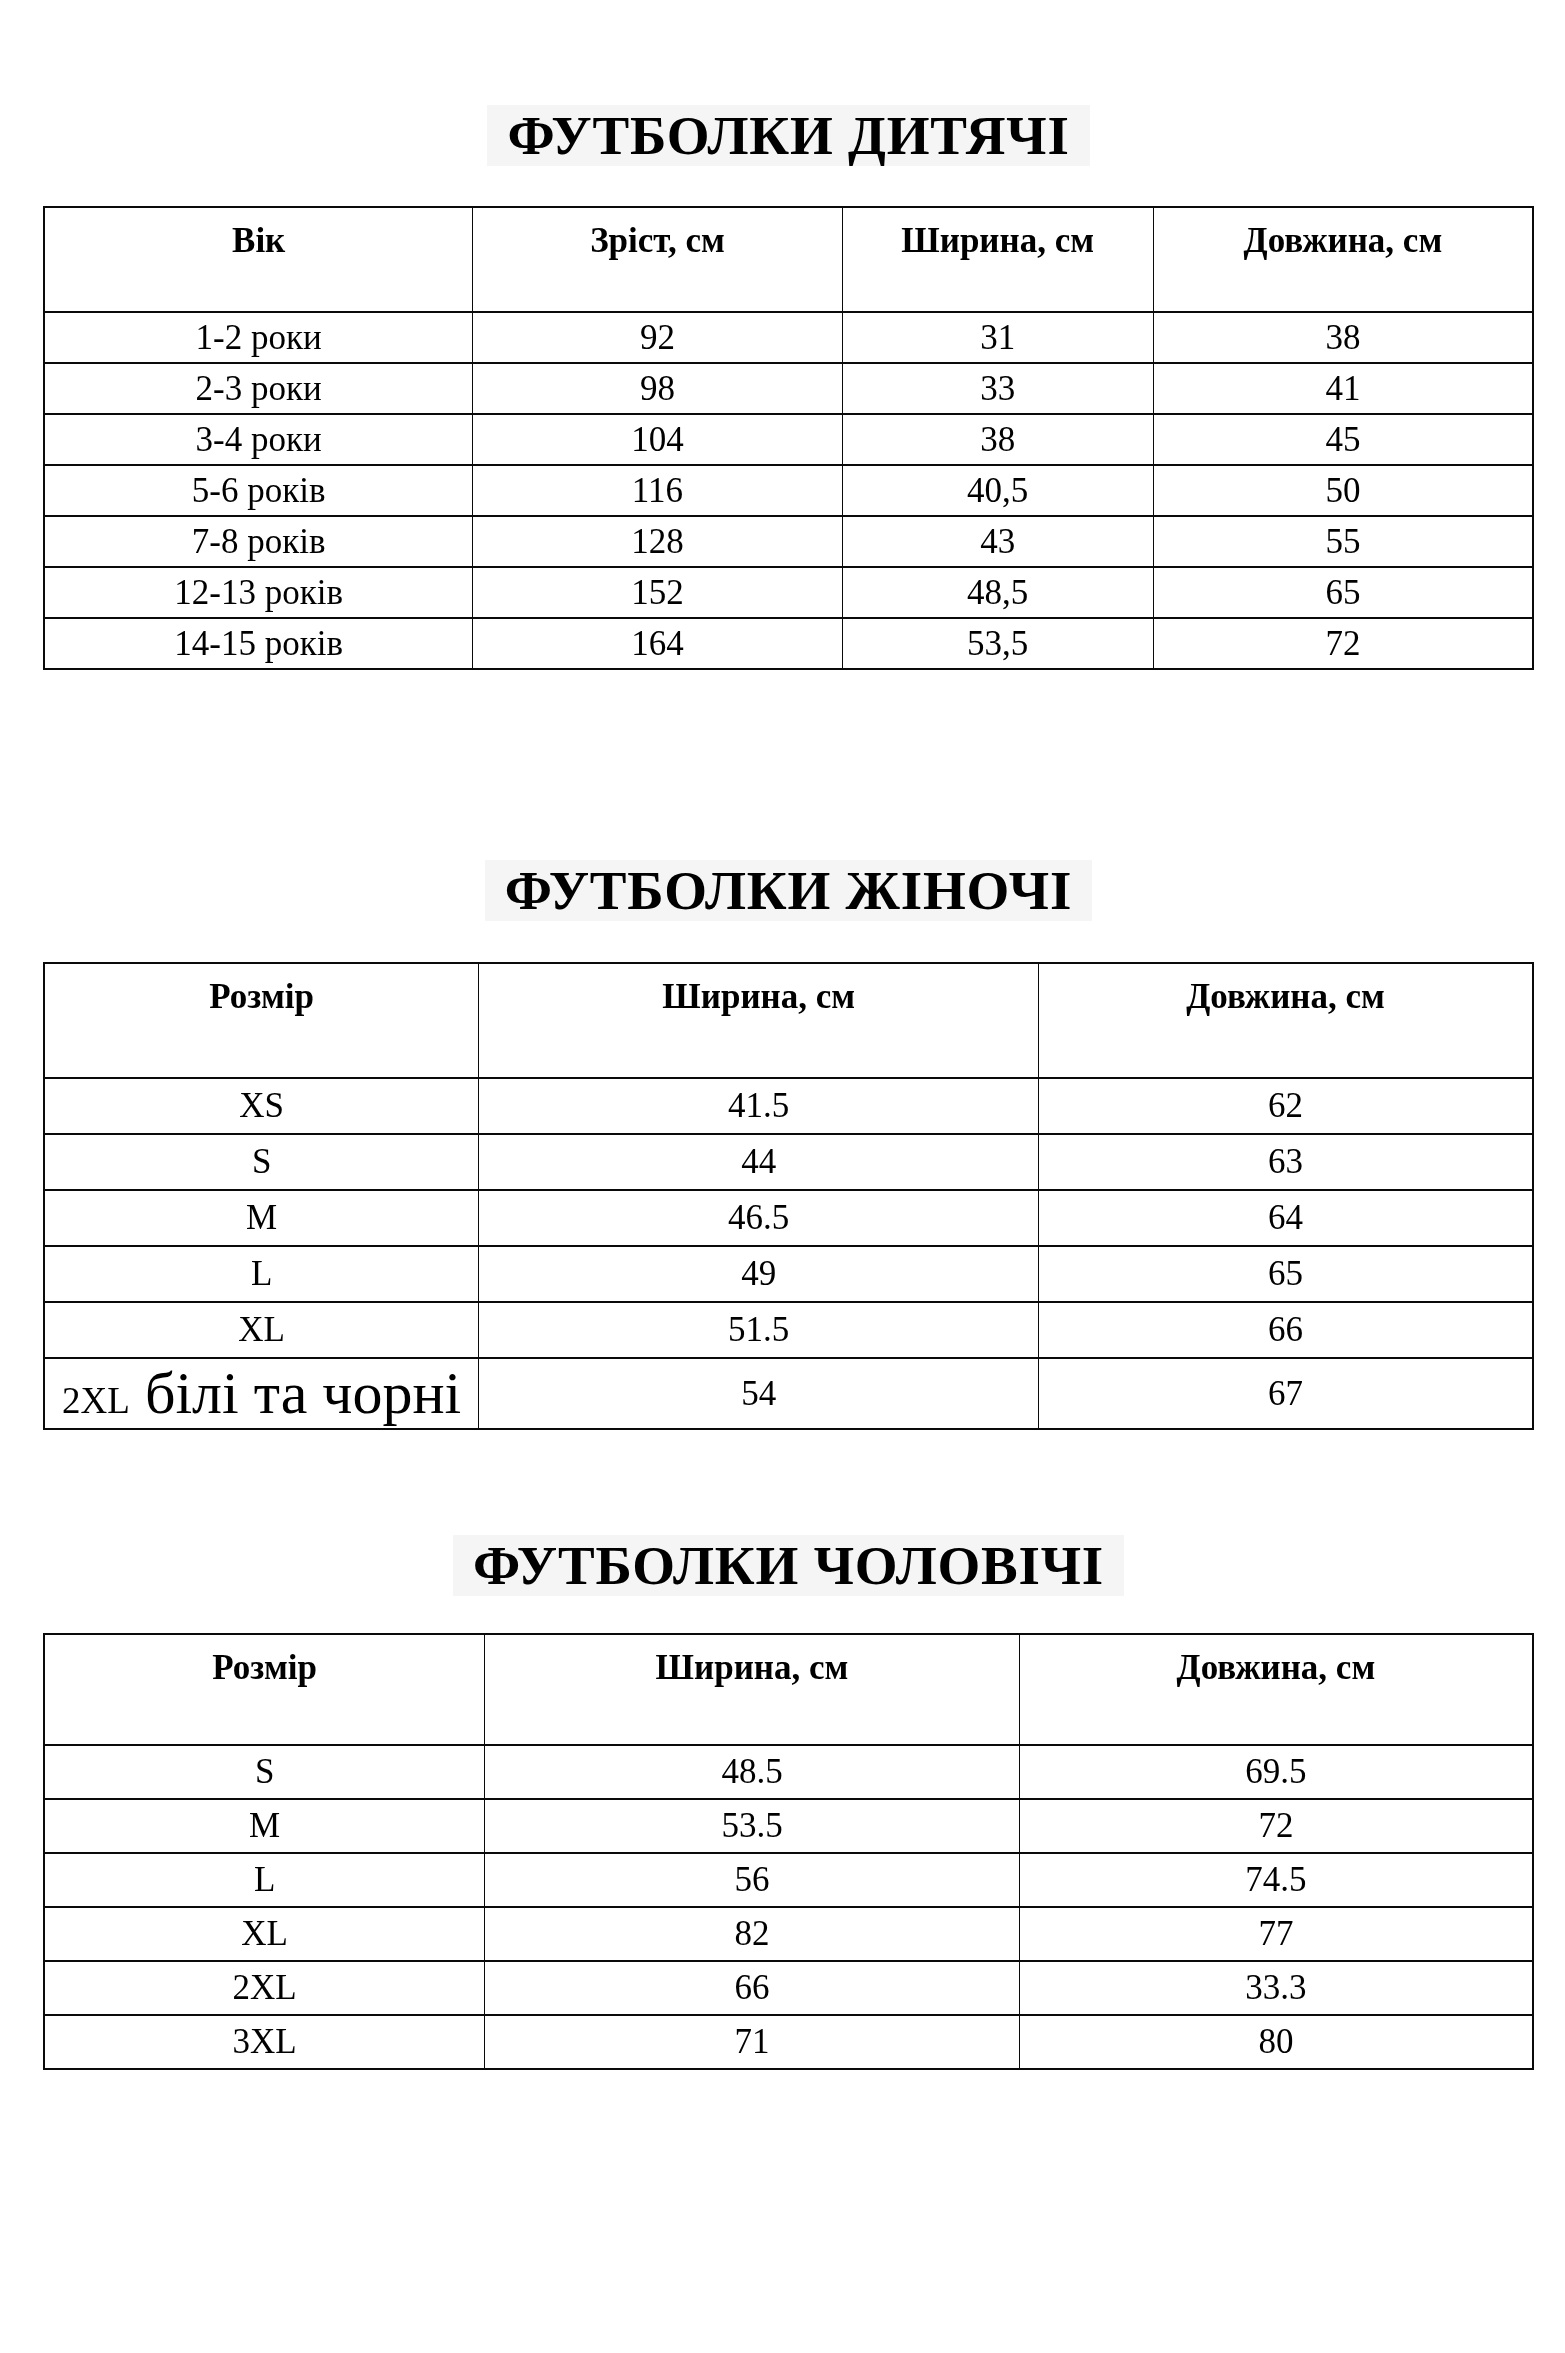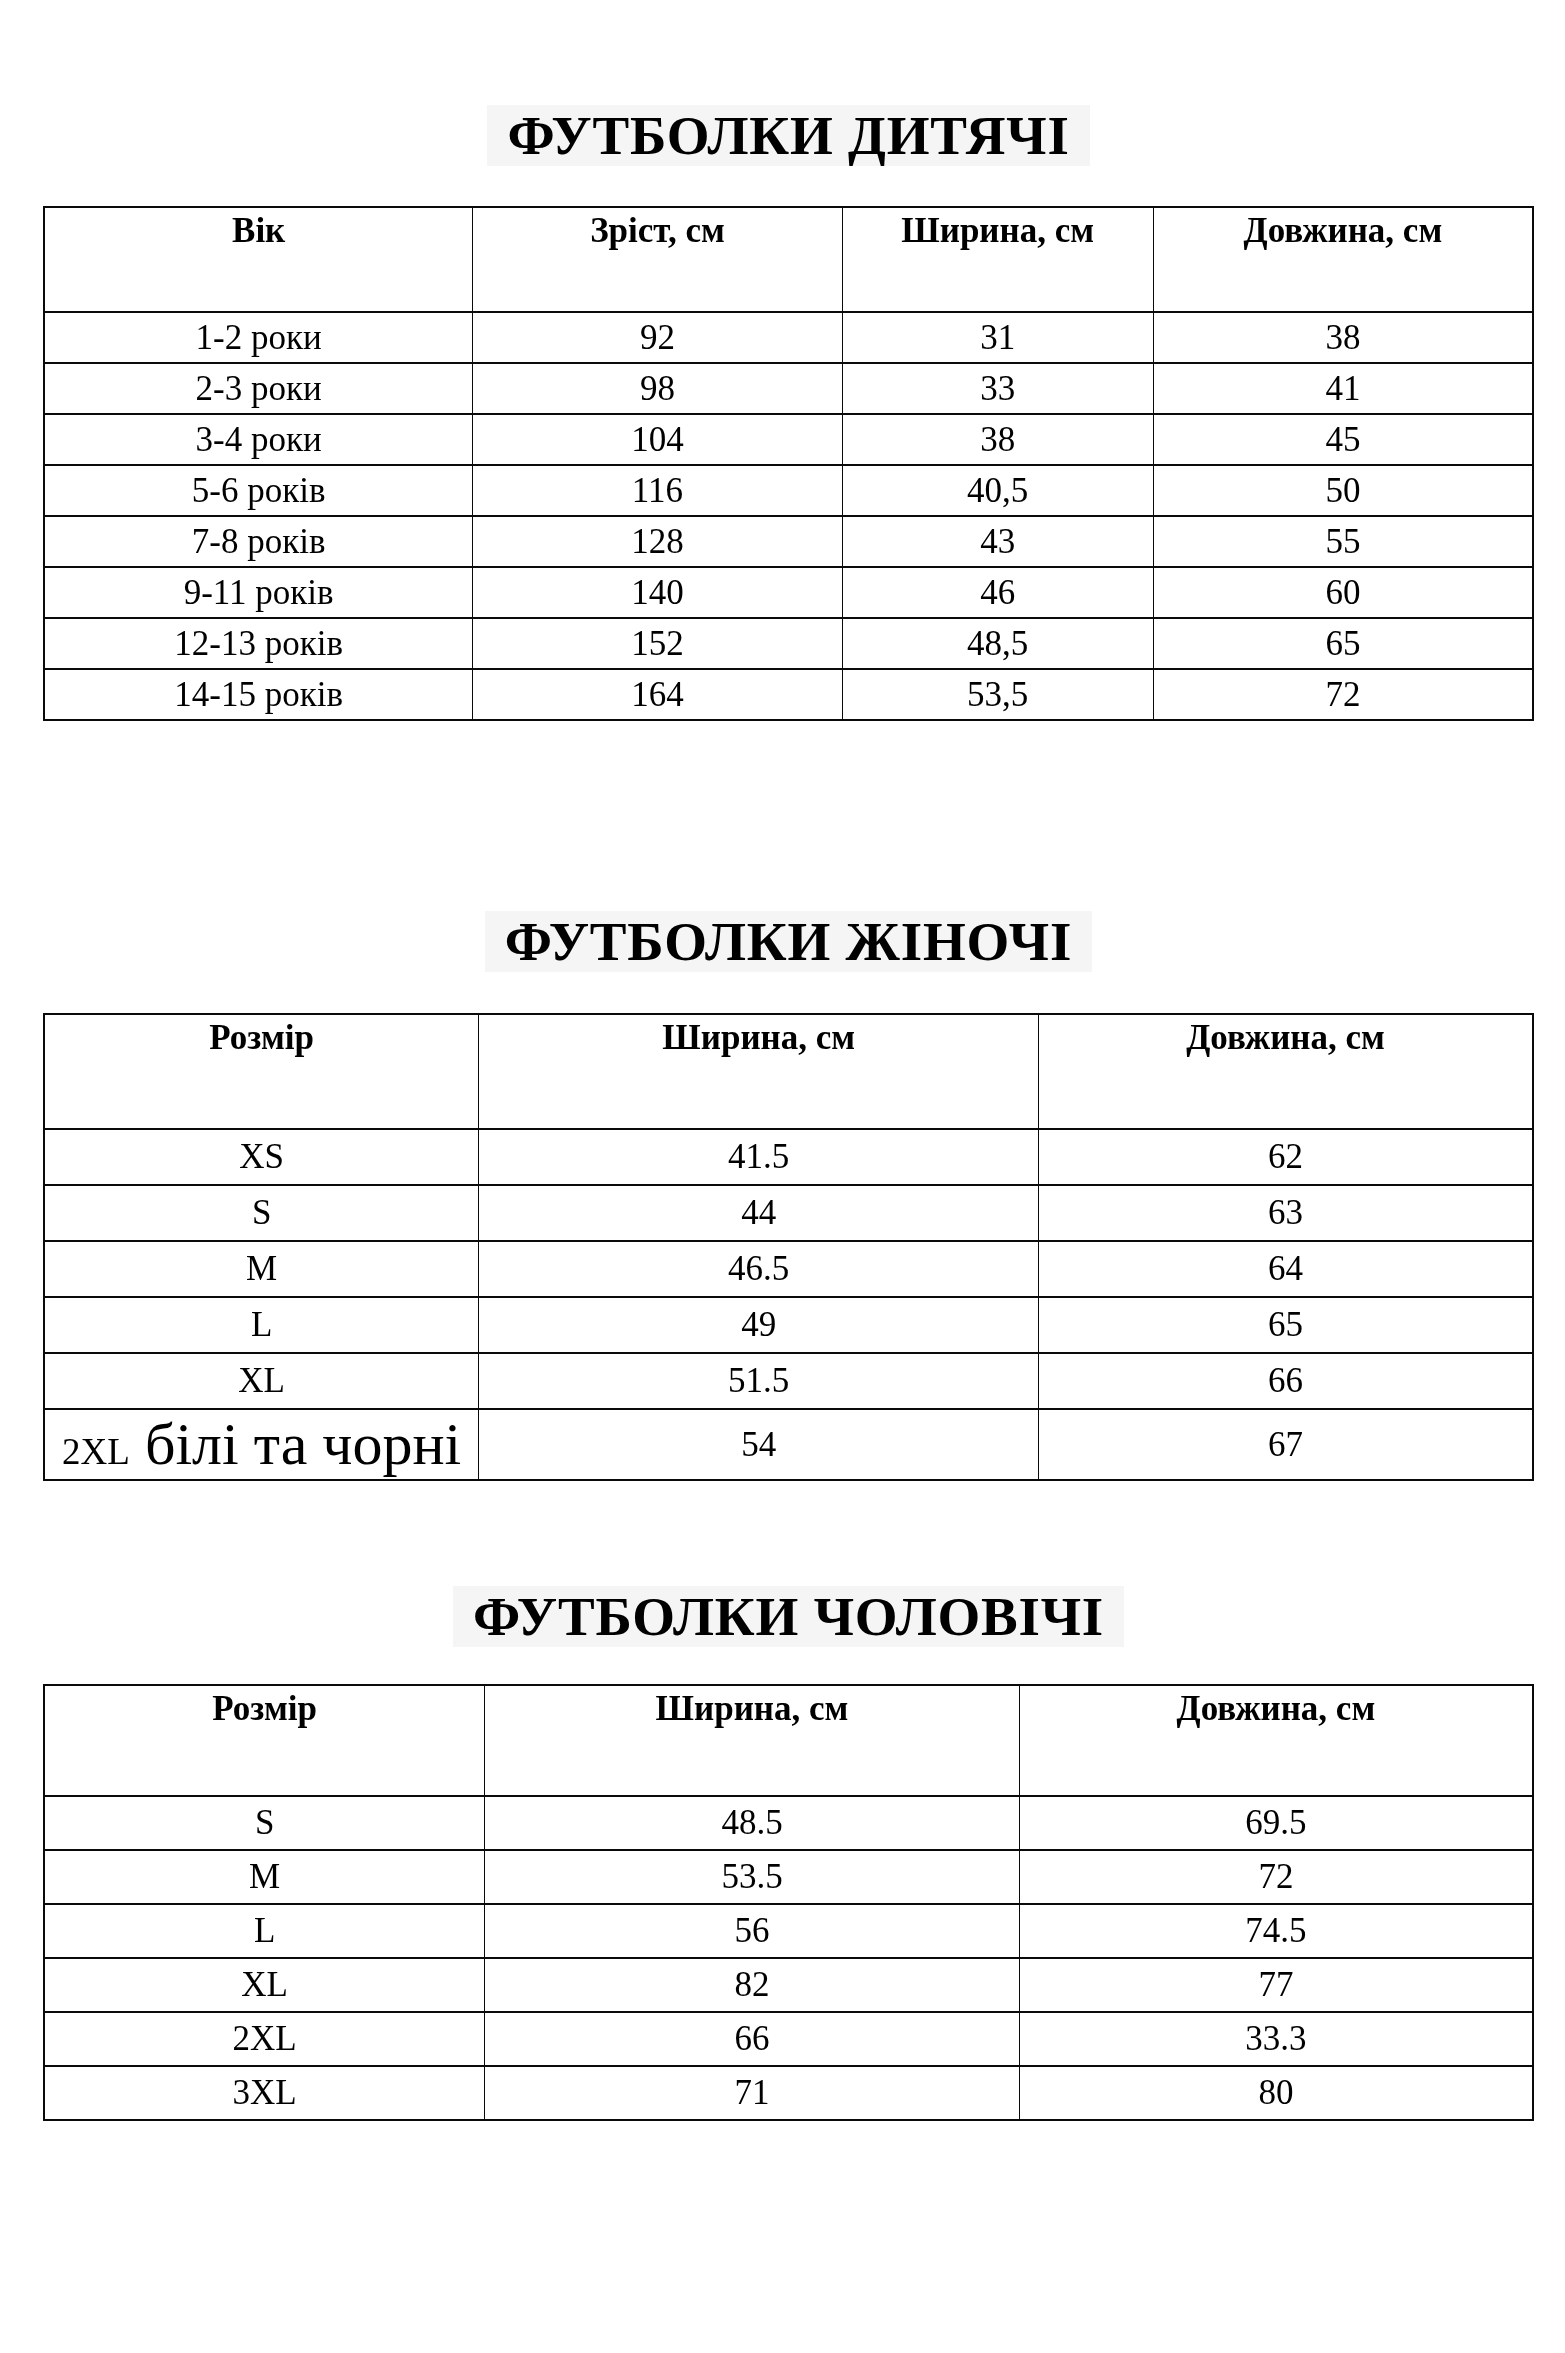--- a/index.html
+++ b/index.html
@@ -50,21 +50,21 @@
     border: solid #0a0a0a;
     border-width: 2.3px 1.5px;
     text-align: center;
     font-size: 35px;
     box-sizing: border-box;
     overflow: visible;
     padding: 0;
   }
   table.size-table th {
     vertical-align: top;
-    padding-top: 3px;
+    padding-top: 13px;
     font-weight: bold;
   }
   
   .sec0 table.size-table { margin-top: 40px; }
   .sec0 th { height: 105px; }
   .sec0 td { height: 51px; }
 
   .sec1 { margin-top: 190px; }
   .sec1 table.size-table { margin-top: 41px; }
   .sec1 th { height: 115px; }
@@ -152,26 +152,20 @@
               <td>40,5</td>
               <td>50</td>
             </tr>
             <tr>
               <td>7-8 років</td>
               <td>128</td>
               <td>43</td>
               <td>55</td>
             </tr>
             <tr>
-              <td>9-11 років</td>
-              <td>140</td>
-              <td>46</td>
-              <td>60</td>
-            </tr>
-            <tr>
               <td>12-13 років</td>
               <td>152</td>
               <td>48,5</td>
               <td>65</td>
             </tr>
             <tr>
               <td>14-15 років</td>
               <td>164</td>
               <td>53,5</td>
               <td>72</td>

